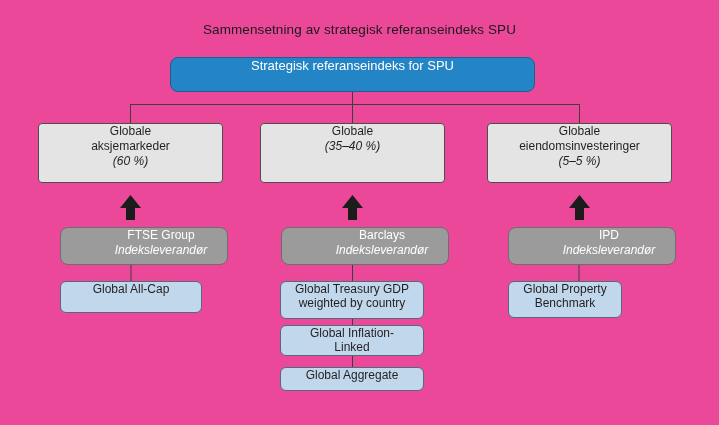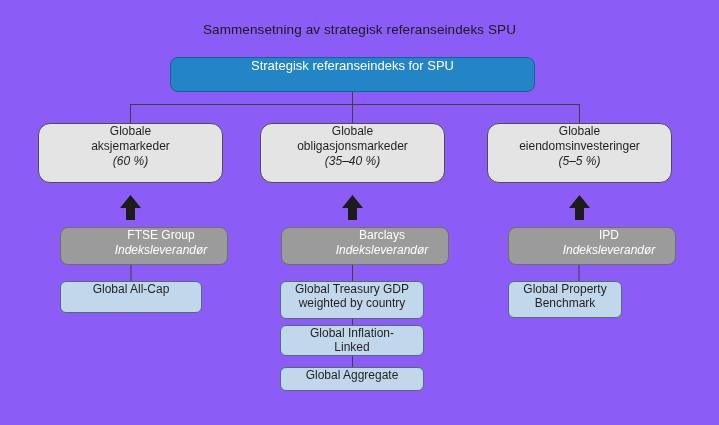--- a/index.html
+++ b/index.html
@@ -1,35 +1,35 @@
 <!DOCTYPE html>
 <html><head>
 <meta charset="utf-8">
 <style>
   html,body{margin:0;padding:0;background:#ffffff;}
   .canvas{
-    position:relative;width:719px;height:425px;background:#8b5cf6;
+    position:relative;width:719px;height:425px;background:#ec4899;
     font-family:"Liberation Sans", sans-serif;color:#1f1f1f;overflow:hidden;
   }
   .title{
     position:absolute;top:22px;left:0;width:719px;text-align:center;
     font-size:13.5px;color:#1a1a1a;letter-spacing:0.1px;
   }
   .box{
     position:absolute;box-sizing:border-box;display:flex;flex-direction:column;
     align-items:center;justify-content:flex-start;text-align:center;
   }
   .root-box{
     left:170px;top:57px;width:365px;height:35px;
     background:#2385c5;border:1px solid #1d5f8e;border-radius:8px;
     color:#ffffff;font-size:13px;
   }
   .market-box{
     top:123px;height:60px;width:185px;
-    background:#e4e4e4;border:1px solid #4d4d4d;border-radius:12px;
+    background:#e4e4e4;border:1px solid #4d4d4d;border-radius:4px;
     font-size:12px;line-height:15px;color:#231f20;
   }
   .provider-box{
     top:227px;height:38px;width:168px;
     background:#9b9b9b;border:1px solid #6e6e6e;border-radius:8px;
     color:#ffffff;font-size:12px;line-height:15px;padding-left:34px;
   }
   .index-box{
     background:#c1d8ec;border:1px solid #55697a;border-radius:6px;
     font-size:12px;line-height:14px;color:#231f20;
@@ -76,21 +76,20 @@
   <div class="box provider-box" style="left:60px;">
     <div>FTSE Group</div>
     <div class="em">Indeksleverandør</div>
   </div>
   <div class="box index-box" style="left:60px;top:281px;width:142px;height:32px;">
     <div class="inner">Global All-Cap</div>
   </div>
 
   <div class="box market-box" style="left:260px;">
     <div>Globale</div>
-    <div>obligasjonsmarkeder</div>
     <div class="em">(35–40 %)</div>
   </div>
   <div class="box provider-box" style="left:281px;">
     <div>Barclays</div>
     <div class="em">Indeksleverandør</div>
   </div>
   <div class="box index-box" style="left:280px;top:325px;width:144px;height:31px;">
     <div class="inner" style="max-width:104px;">Global Inflation-Linked</div>
   </div>
   <div class="box index-box" style="left:280px;top:281px;width:144px;height:38px;">

